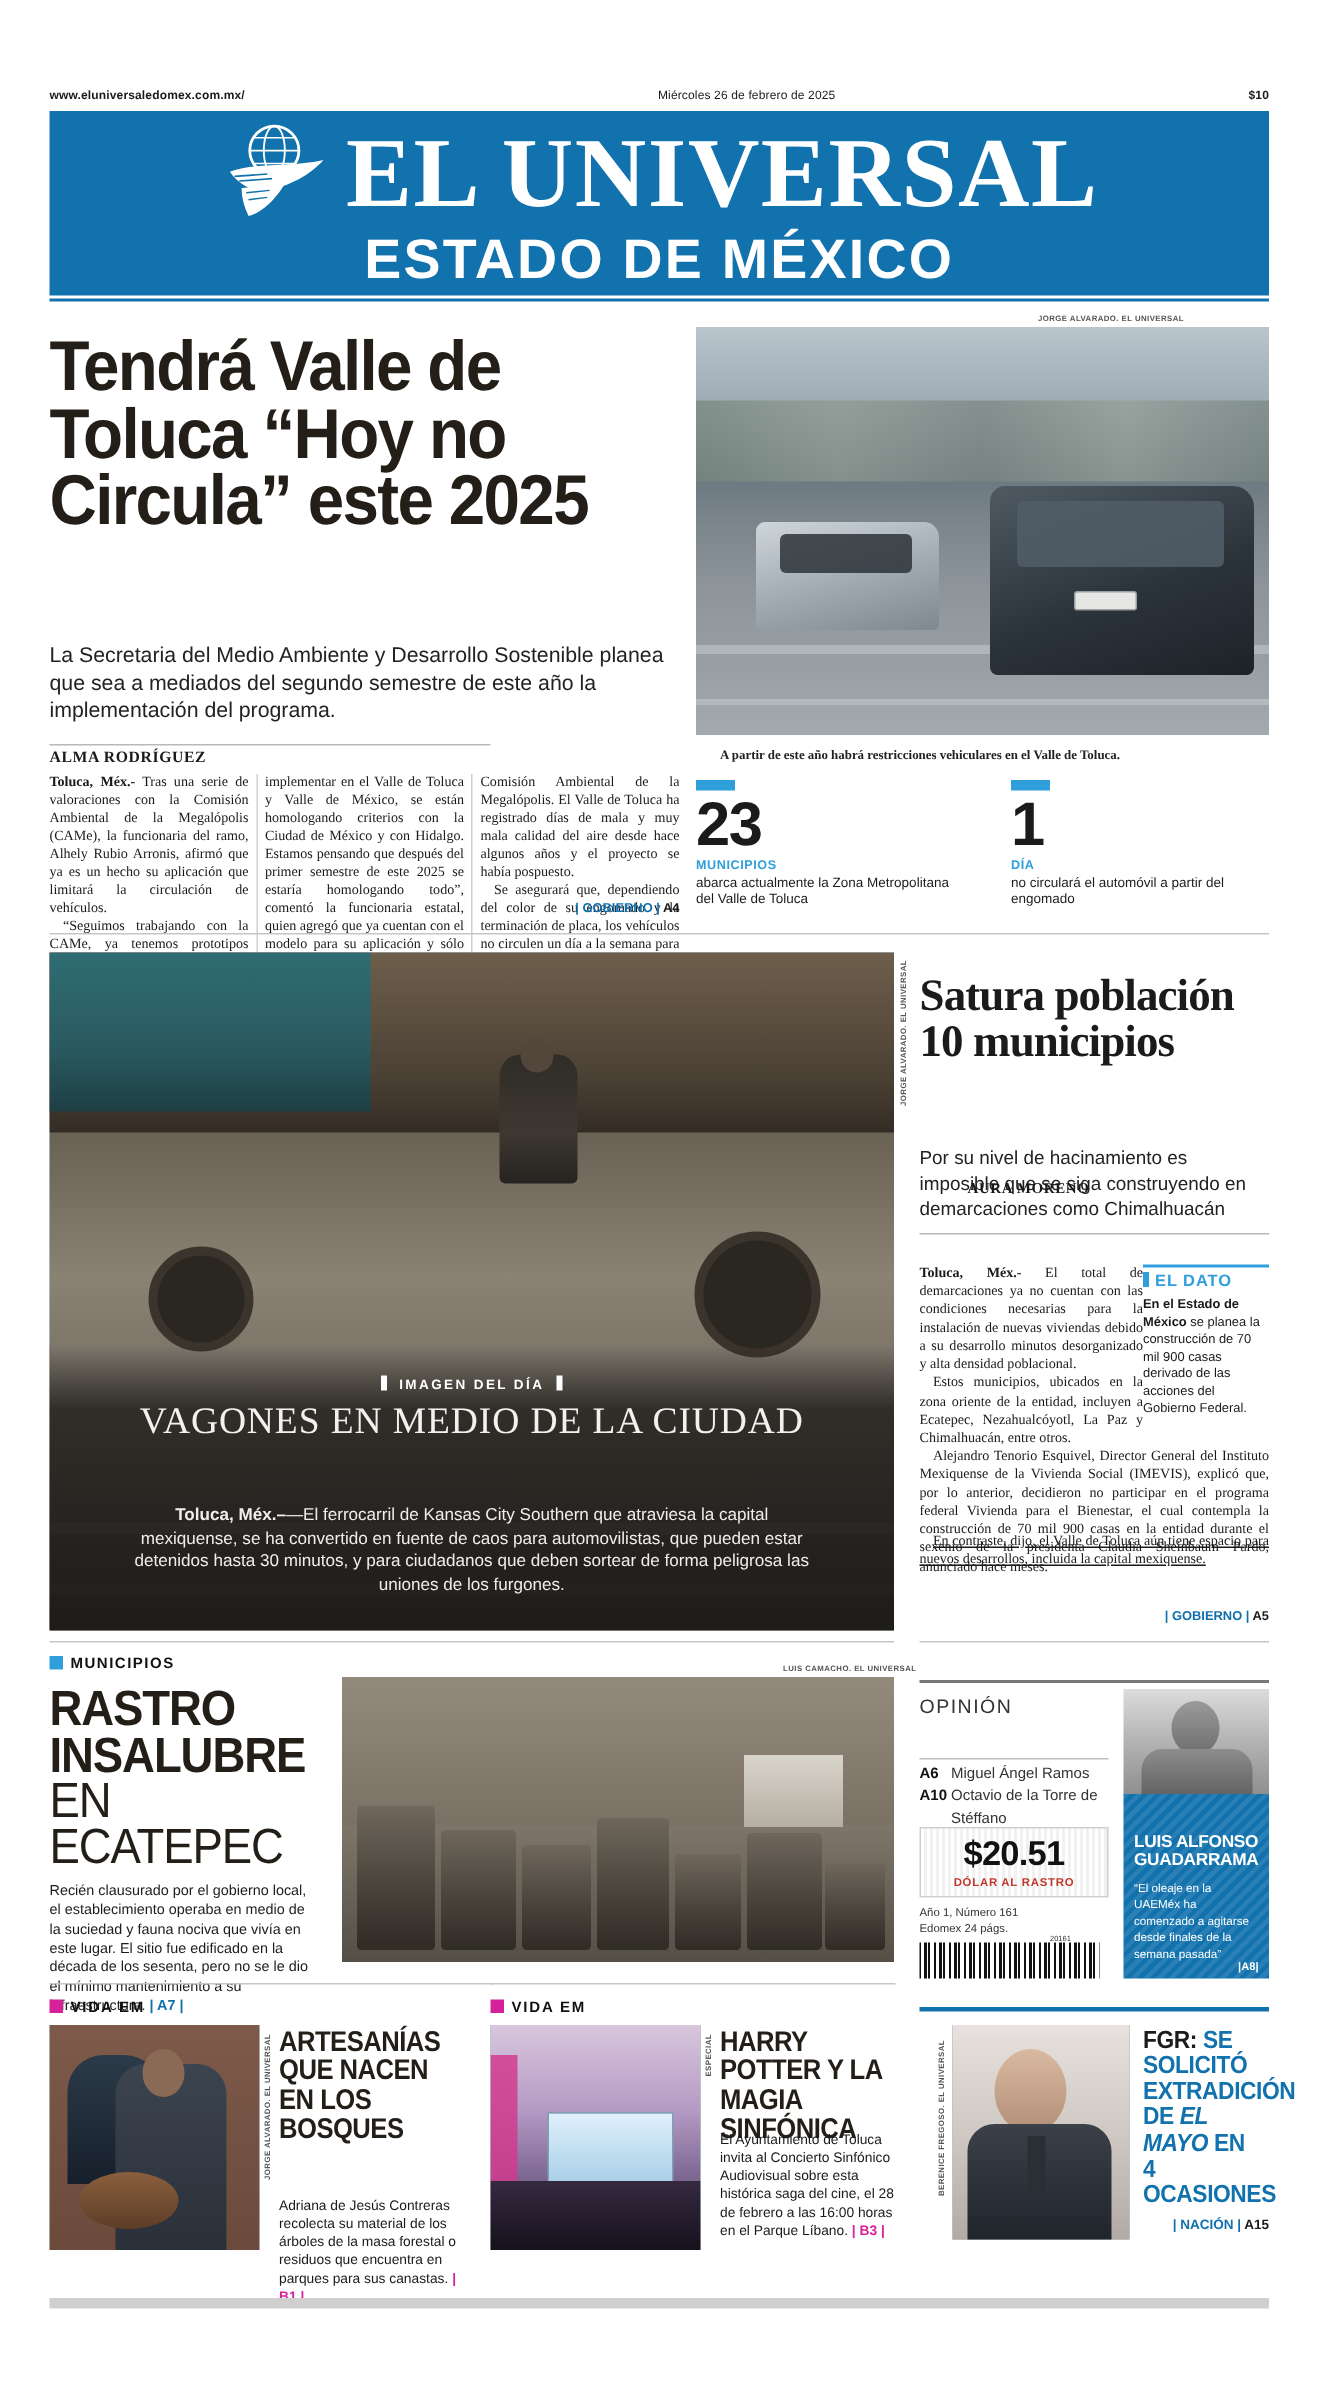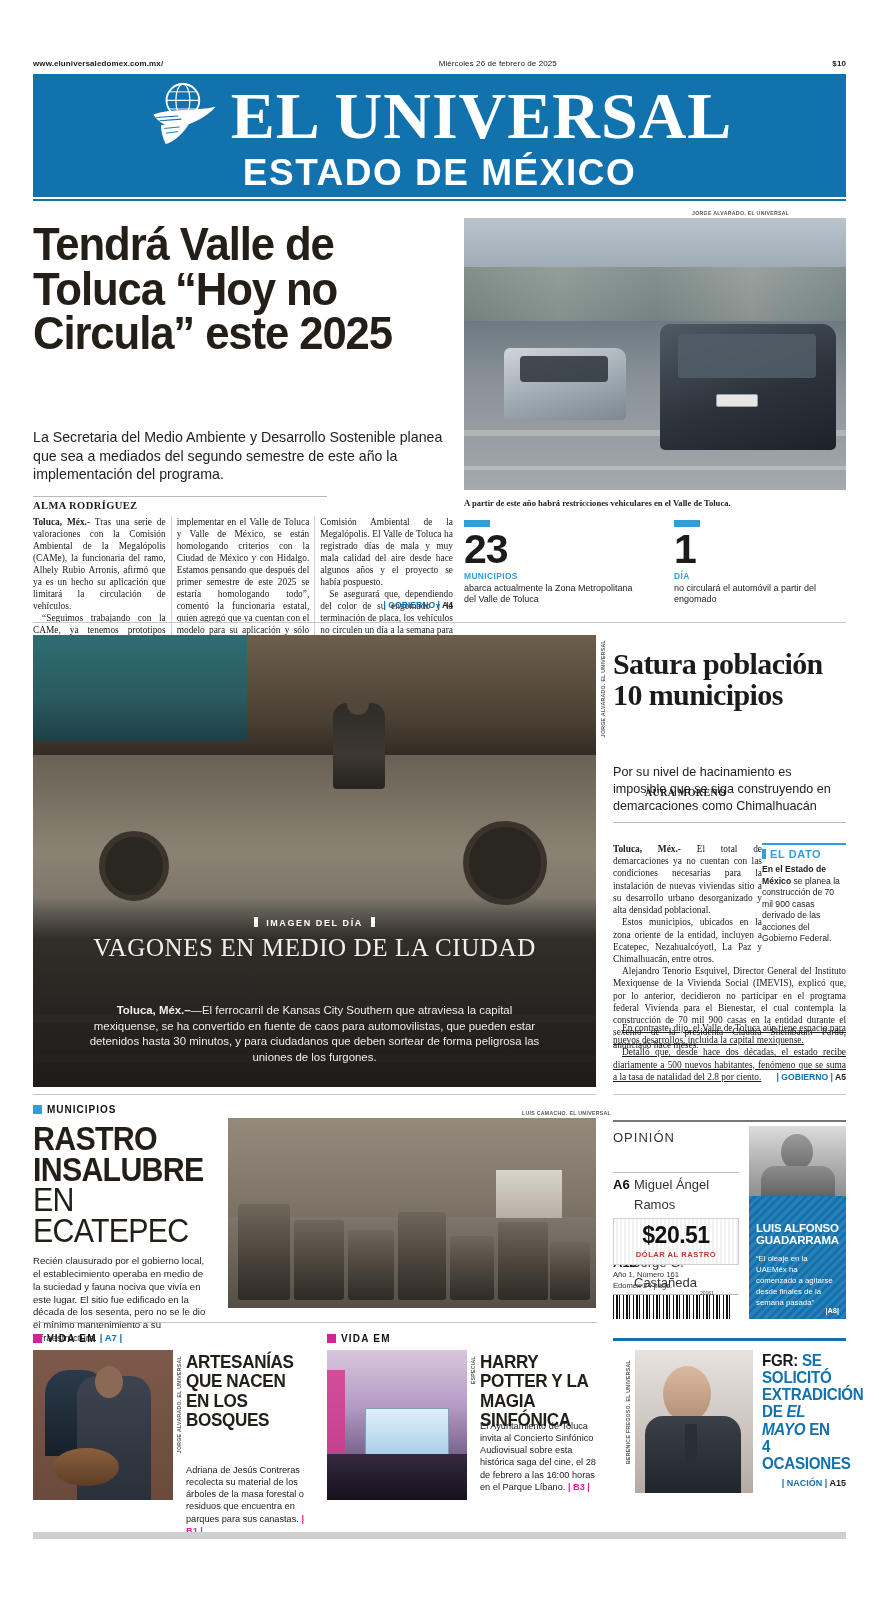--- a/index.html
+++ b/index.html
@@ -90,21 +90,21 @@
   .mp-car.dark { left:196px; top:106px; width:176px; height:126px;
     background: linear-gradient(160deg,#4f5a63 0%, #2c343b 55%, #1c2228 100%);
     border-radius: 10px 14px 5px 5px; }
   .mp-win { position:absolute; background:#2b3238; opacity:.85; border-radius:4px; }
   .mp-plate { position:absolute; left:252px; top:176px; width:42px; height:13px;
               background:#e6e7e4; border:1px solid #9aa0a4; border-radius:2px; }
   .mp-trees { position:absolute; left:0; top:18%; width:100%; height:26%;
               background: linear-gradient(90deg,#6b7a6a 0%,#8a9385 25%,#6f7a6d 50%,#93998c 75%,#6d7a6f 100%);
               opacity:.55; }
   .photo-cap {
-    position: absolute; left: 464px; top: 498px; width: 382px;
+    position: absolute; left: 480px; top: 498px; width: 382px;
     font-family:"Liberation Serif", serif; font-size: 8.6px; font-weight: bold; color:#222;
   }
 
   
   .figs { position:absolute; left:464px; top:520px; width:382px; display:flex; gap:40px; }
   .fig { width: 170px; }
   .fig .tick { width: 26px; height: 7px; background:#2e9fdb; margin-bottom: 5px; }
   .fig .num { font-weight: bold; font-size: 41px; line-height: .85; letter-spacing:-1px; color:#1b1b1b; }
   .fig .lbl { font-weight: bold; font-size: 8.4px; color:#2e9fdb; letter-spacing:.4px; margin-top:4px; }
   .fig .txt { font-size: 9px; line-height:1.22; color:#1d1d1d; margin-top:2px; }
@@ -211,21 +211,21 @@
   .rp-drum { position:absolute; bottom:8px; border-radius:3px;
     background: linear-gradient(180deg,#6f675c 0%, #474139 60%, #2f2b25 100%); }
   .rp-light { position:absolute; right:34px; top:52px; width:66px; height:48px;
     background: linear-gradient(180deg,#d9d4cb,#b5aea3); }
 
   
   .op-rule { position:absolute; left:613px; top:1120px; width:233px; height:2px; background:#777; }
   .op-title { position:absolute; left:613px; top:1130px; font-size:13px; letter-spacing:1px; color:#333; }
   .op-list { position:absolute; left:613px; top:1172px; width:126px;
              border-top:1px solid #bdbdbd; border-bottom:1px solid #bdbdbd; padding:2px 0; }
-  .op-item { display:flex; gap:5px; font-size:13px; line-height:1.5; color:#333; }
+  .op-item { display:flex; gap:5px; font-size:10px; line-height:1.5; color:#333; }
   .op-item .pg { font-weight:bold; width:16px; flex:0 0 16px; color:#111; }
 
   .price-box { position:absolute; left:613px; top:1218px; width:126px; height:47px;
     border:1px solid #cfcfcf;
     background: repeating-linear-gradient(90deg,#ffffff 0 2px,#f1f1f1 2px 4px);
     display:flex; flex-direction:column; align-items:center; justify-content:center; }
   .price-val { font-weight:bold; font-size:23px; letter-spacing:-.5px; color:#111; line-height:1;text-align:right; }
   .price-lbl { font-weight:bold; font-size:7.6px; color:#c0392b; letter-spacing:.5px; margin-top:3px; }
   .issue { position:absolute; left:613px; top:1270px; width:126px; font-size:7.6px; line-height:1.42; color:#333; }
   .barcode { position:absolute; left:613px; top:1295px; width:120px; height:24px;
@@ -405,28 +405,27 @@
   <div class="sat-deck">Por su nivel de hacinamiento es imposible que se siga construyendo en demarcaciones como Chimalhuacán</div>
   <div class="sat-rule"></div>
   <div class="sat-byline">AURA MORENO</div>
 
   <div class="sat-body-wrap">
     <div class="dato-box">
       <div class="dato-head"><span class="bar"></span><span>EL DATO</span></div>
       <div class="dato-txt"><b>En el Estado de México</b><span> se planea la construcción de 70 mil 900 casas derivado de las acciones del Gobierno Federal.</span></div>
     </div>
     <div class="sat-body" style="position:static; width:auto;">
-      <p><b>Toluca, Méx.-</b><span> El total de demarcaciones ya no cuentan con las condiciones necesarias para la instalación de nuevas viviendas sitio a su desarrollo urbano desorganizado y alta densidad poblacional.</span></p>
+      <p><b>Toluca, Méx.-</b><span> El total de demarcaciones ya no cuentan con las condiciones necesarias para la instalación de nuevas viviendas debido a su desarrollo minutos desorganizado y alta densidad poblacional.</span></p>
       <p>Estos municipios, ubicados en la zona oriente de la entidad, incluyen a Ecatepec, Nezahualcóyotl, La Paz y Chimalhuacán, entre otros.</p>
       <p>Alejandro Tenorio Esquivel, Director General del Instituto Mexiquense de la Vivienda Social (IMEVIS), explicó que, por lo anterior, decidieron no participar en el programa federal Vivienda para el Bienestar, el cual contempla la construcción de 70 mil 900 casas en la entidad durante el sexenio de la presidenta Claudia Sheinbaum Pardo, anunciado hace meses.</p>
     </div>
   </div>
   <div class="sat-tail">
     <p>En contraste, dijo, el Valle de Toluca aún tiene espacio para nuevos desarrollos, incluida la capital mexiquense.</p>
-    <p>Detalló que, desde hace dos décadas, el estado recibe diariamente a 500 nuevos habitantes, fenómeno que se suma a la tasa de natalidad del 2.8 por ciento.</p>
   </div>
   <div class="sat-ref">
     <span class="b">| </span><span class="b">GOBIERNO</span><span class="b"> | </span><span>A5</span>
   </div>
 
   <div class="divider" style="left:33px; top:1094px; width:563px; height:1px;"></div>
   <div class="divider" style="left:613px; top:1094px; width:233px; height:1px;"></div>
 
   <div class="kicker rastro-kick"><span class="sq"></span><span>MUNICIPIOS</span></div>
   <div class="rastro-head">

